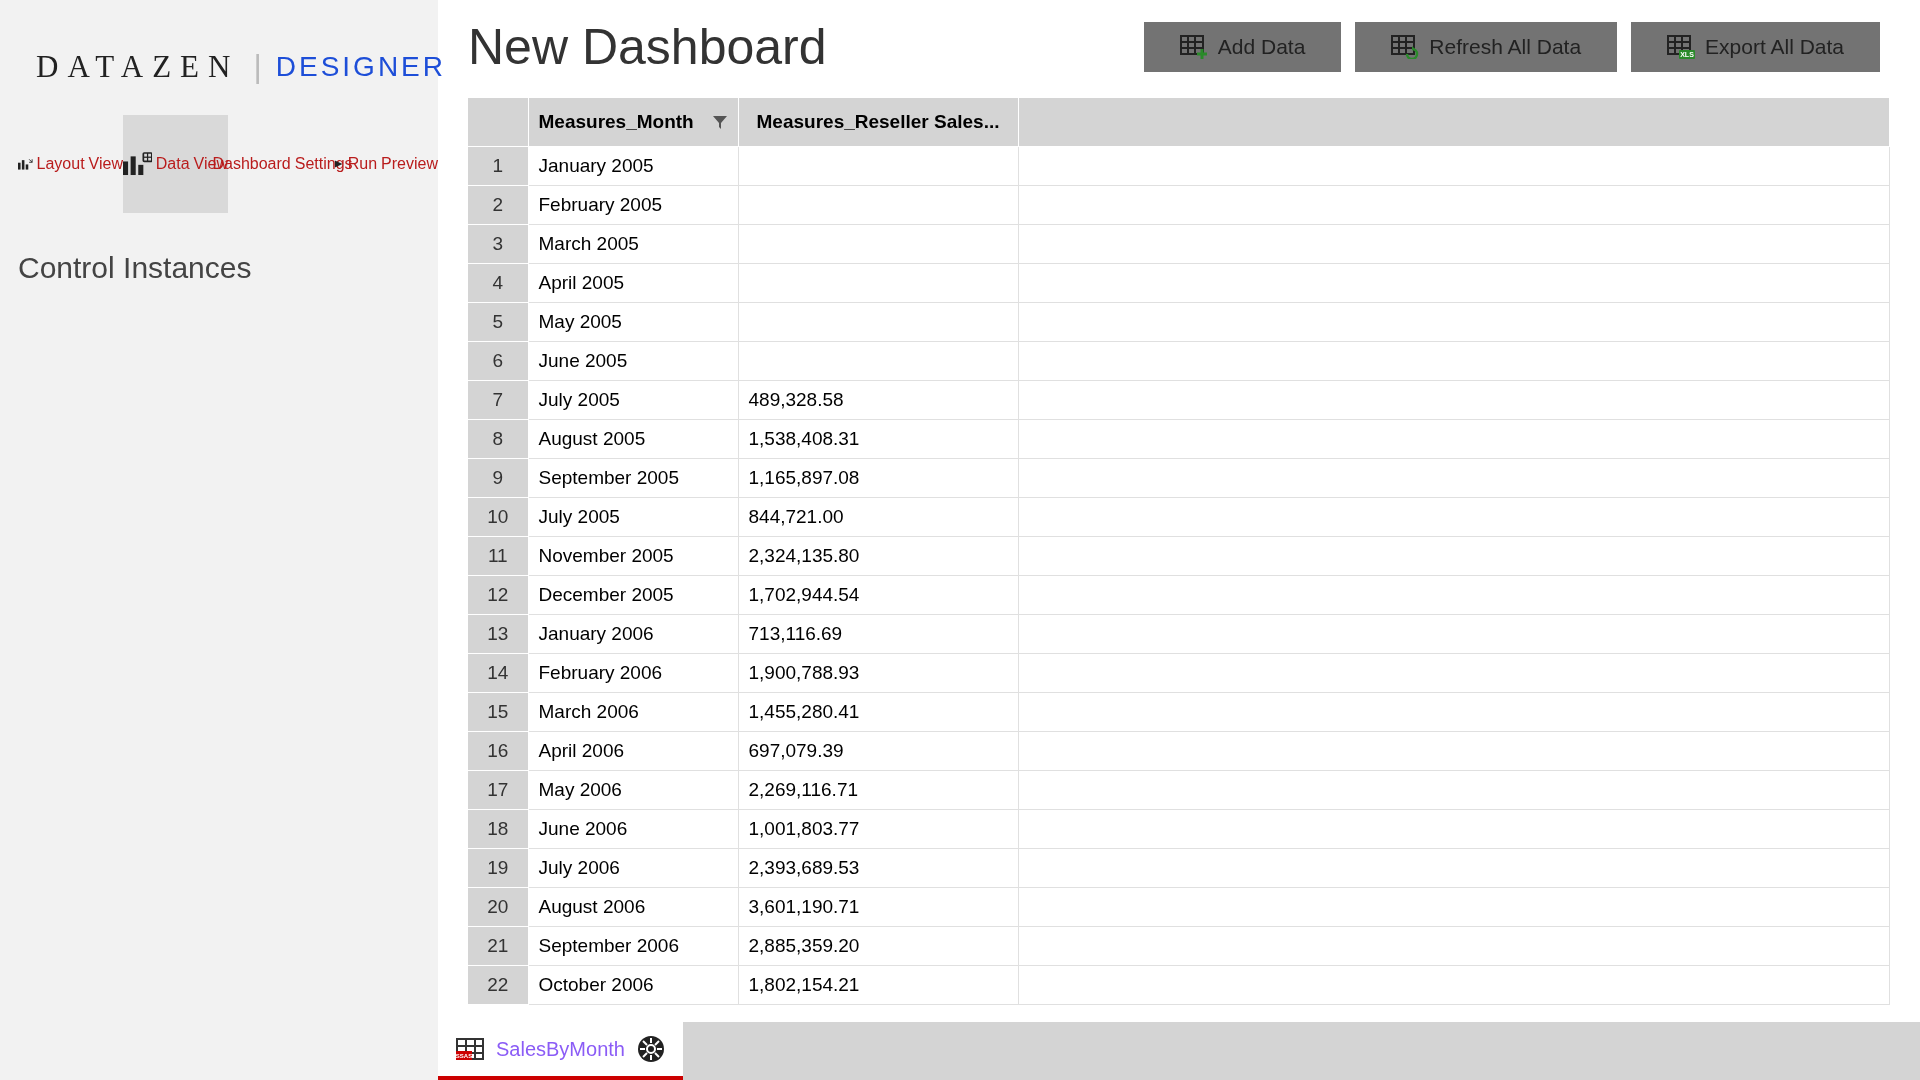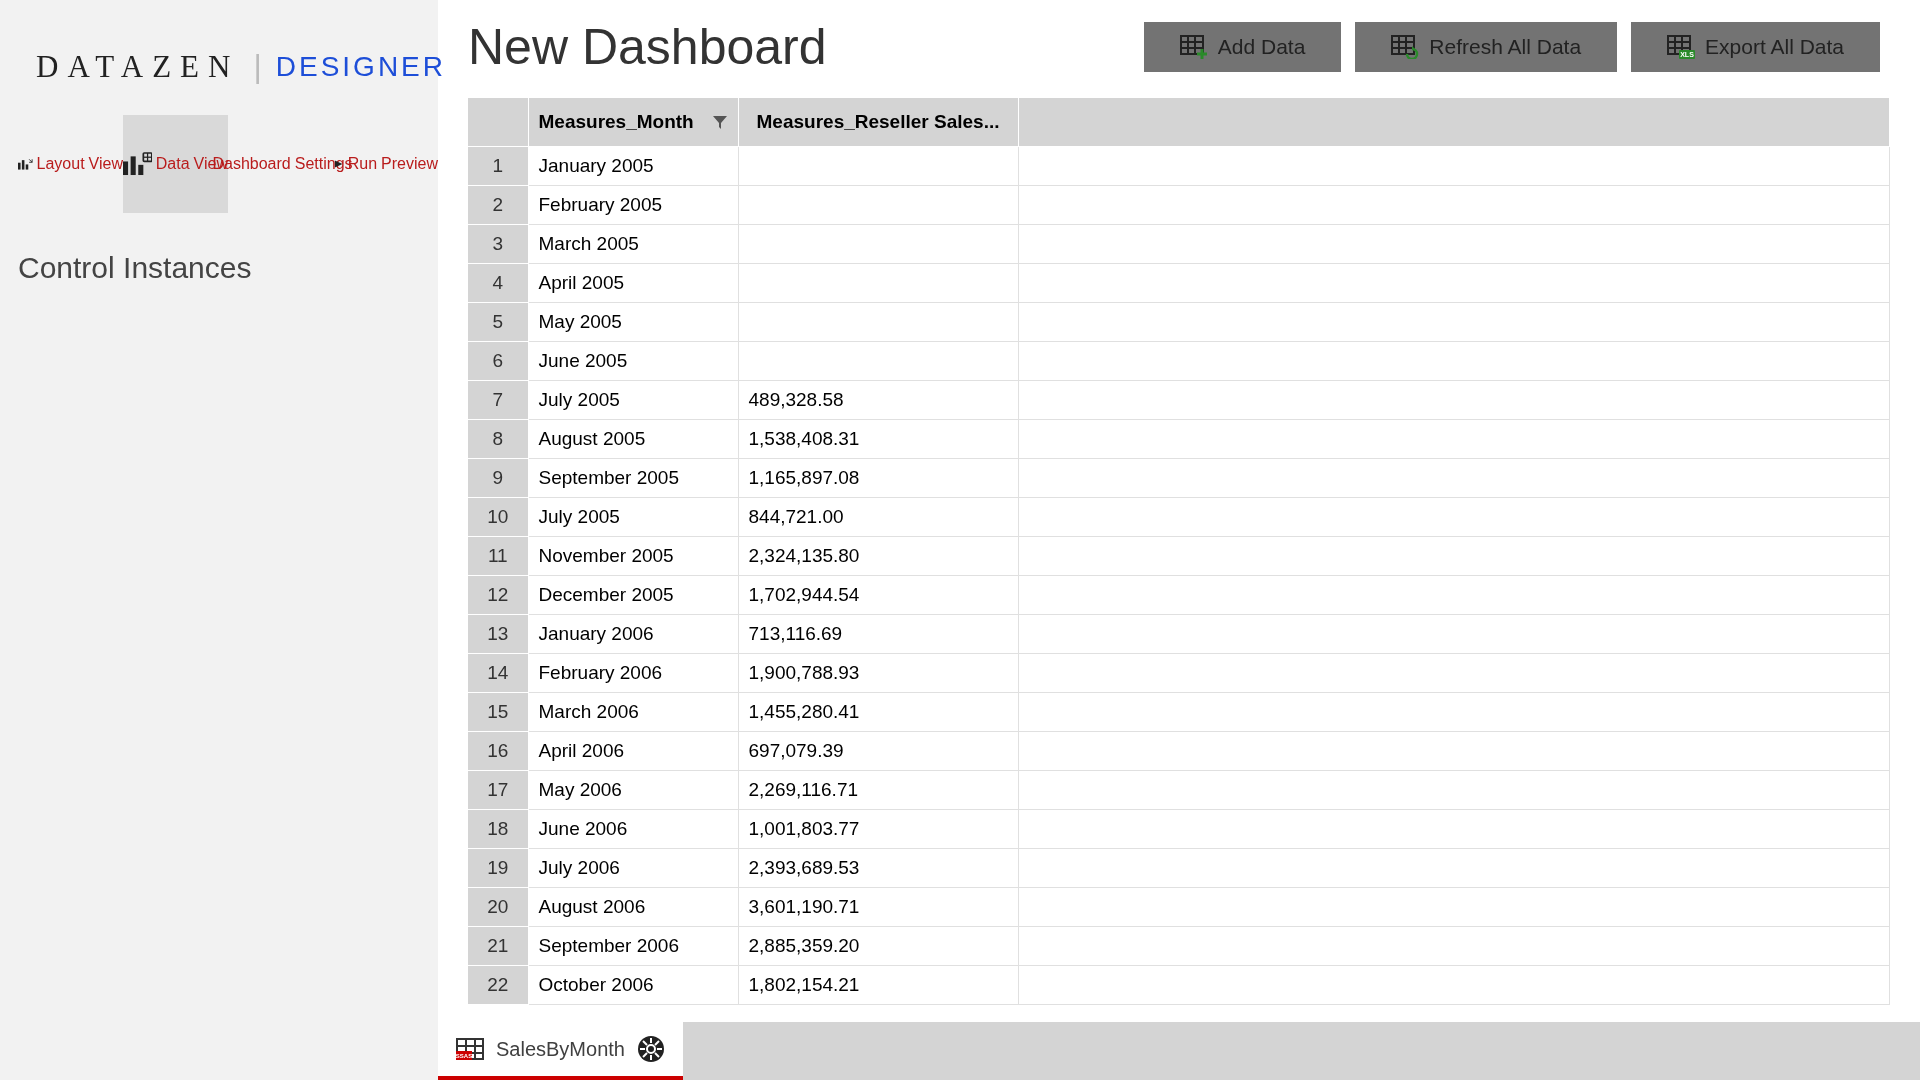--- a/index.html
+++ b/index.html
@@ -30,21 +30,21 @@
   table.grid th { background: #d4d4d4; font-weight: 600; font-size: 19px; text-align: center; padding: 10px 10px; border-right: 1px solid #fff; border-bottom: 1px solid #fff; height: 48px; position: sticky; top: 0; }
   col.rn { width: 60px; } col.c1 { width: 210px; } col.c2 { width: 280px; } col.rest { width: auto; }
   table.grid th.rownum-h { text-align: center; }
   table.grid th .th-inner { display: flex; align-items: center; gap: 10px; }
   .filter-icon { width: 16px; height: 16px; fill: #555; margin-left: auto; }
   table.grid td { font-size: 19px; padding: 0 10px; border-right: 1px solid #e0e0e0; border-bottom: 1px solid #e0e0e0; height: 39px; background: #fff; }
   table.grid td.rownum { background: #d4d4d4; text-align: center; color: #333; border-right: 1px solid #fff; border-bottom: 1px solid #fff; }
   .footer { height: 58px; background: #d4d4d4; display: flex; align-items: stretch; margin: 0 -30px 0 -30px; }
   .tab { background: #fff; display: flex; align-items: center; gap: 12px; padding: 0 18px; border-bottom: 4px solid #c00; margin-left: 0; }
   .tab-icon { width: 28px; height: 22px; }
-  .tab-label { font-size: 20px; color: #404040; }
+  .tab-label { font-size: 20px; color: #8b5cf6; }
   .gear { width: 28px; height: 28px; margin-left: auto; }
 </style>
 </head>
 <body>
 
 <div class="app">
 
   <aside class="sidebar">
     <div class="logo">
       <span class="logo-main">DATAZEN</span>

